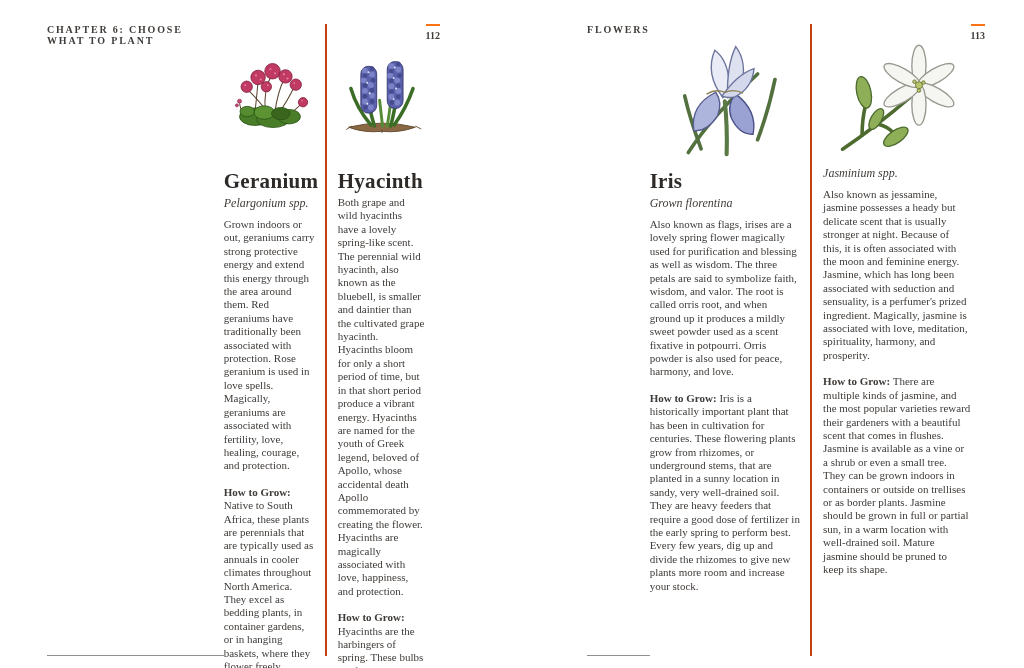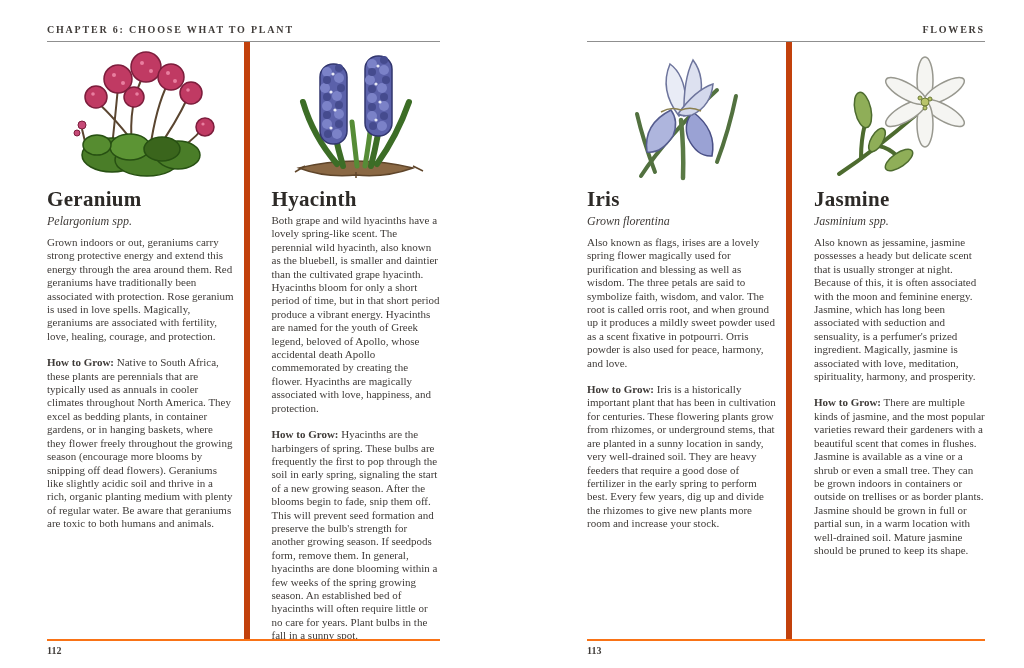--- a/index.html
+++ b/index.html
@@ -9,36 +9,36 @@
     background: #ffffff;
     font-family: "Liberation Serif", serif;
     color: #3f3b38;
     overflow: hidden;
   }
   .spread {
     width: 1024px; height: 668px;
     display: flex; justify-content: space-between;
     padding: 24px 39px 12px 47px;
   }
-  .page { display: flex; flex-direction: column; }
+  .page { display: flex; flex-direction: row; }
   .page-left  { width: 393px; }
   .page-right { width: 398px; }
 
   .page-header {
     border-bottom: 1px solid #8f8f8f;
     padding-bottom: 6px;
     font-size: 10px; font-weight: 700;
     letter-spacing: 1.8px;
     color: #403c39;
   }
   .page-right .page-header { text-align: right; }
 
   .page-body { flex: 1; display: flex; min-height: 0; }
   .col { width: 50%; padding-right: 9px; }
-  .col + .col { border-left: 6px solid #c2410c; padding-left: 22px; padding-right: 0; }
+  .col + .col { border-left: 2px solid #c2410c; padding-left: 11px; padding-right: 0; }
 
   .illustration {
     height: 142px;
     display: flex; align-items: center; justify-content: center;
   }
   .illustration svg { max-width: 100%; max-height: 140px; }
 
   .entry-title {
     font-size: 21px; font-weight: 700;
     margin: 3px 0 2px; color: #2d2a27;
@@ -268,21 +268,20 @@
               <ellipse cx="89" cy="47" rx="8" ry="23" transform="rotate(120 89 47)"></ellipse>
             </g>
             <g fill="#b9c46a" stroke="#6c7a38" stroke-width="1">
               <circle cx="108" cy="58" r="4"></circle>
               <circle cx="103" cy="54" r="2"></circle>
                 <circle cx="113" cy="55" r="2"></circle>
                 <circle cx="108" cy="64" r="2"></circle>
             </g>
           </svg>
         </div>
-        <h2 class="entry-title">Jasmine</h2>
         <p class="latin">Jasminium spp.</p>
         <p class="desc">Also known as jessamine, jasmine possesses a heady but delicate scent that is usually stronger at night. Because of this, it is often associated with the moon and feminine energy. Jasmine, which has long been associated with seduction and sensuality, is a perfumer's prized ingredient. Magically, jasmine is associated with love, meditation, spirituality, harmony, and prosperity.</p>
         <p class="desc how"><strong class="how-label">How to Grow:</strong> <span>There are multiple kinds of jasmine, and the most popular varieties reward their gardeners with a beautiful scent that comes in flushes. Jasmine is available as a vine or a shrub or even a small tree. They can be grown indoors in containers or outside on trellises or as border plants. Jasmine should be grown in full or partial sun, in a warm location with well-drained soil. Mature jasmine should be pruned to keep its shape.</span></p>
       </section>
     </div>
 
     <div class="page-footer">
       <span class="page-number">113</span>
     </div>
   </div>

